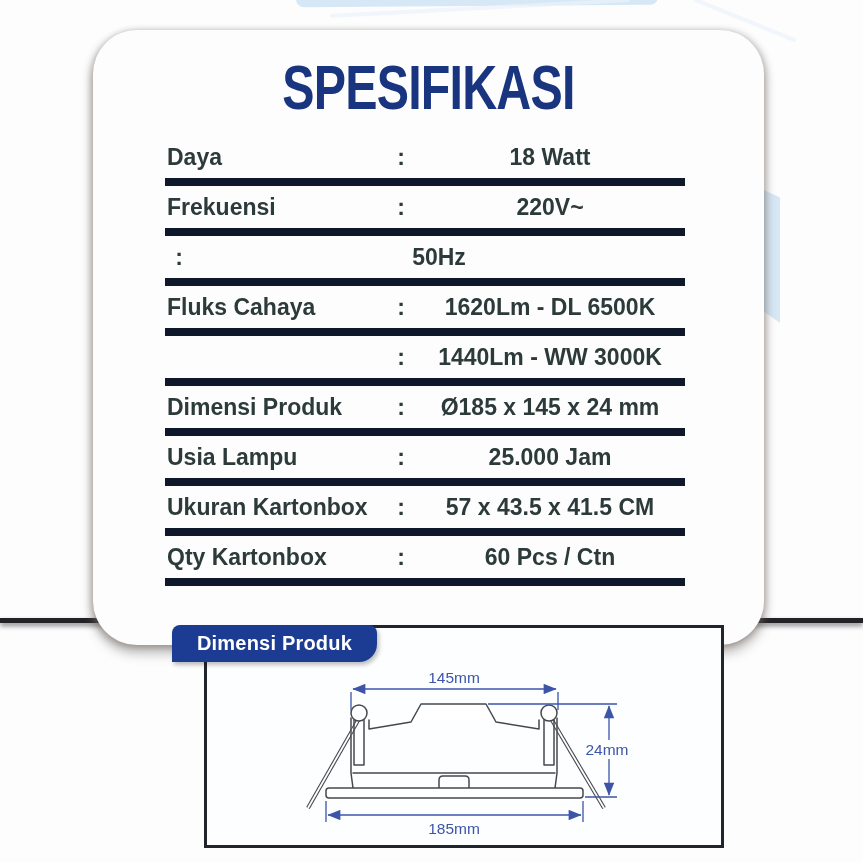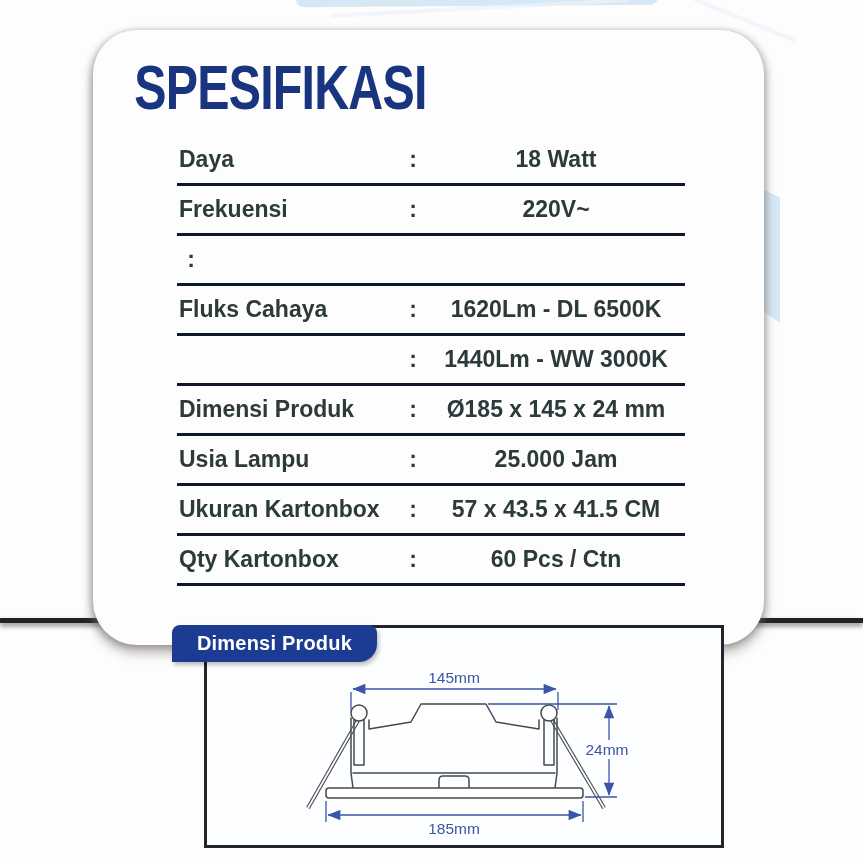--- a/index.html
+++ b/index.html
@@ -31,33 +31,32 @@
     background:#232327; box-shadow:0 3px 5px rgba(40,40,45,.55); z-index:1;
   }
 
   
   .card {
     position:absolute; left:93px; top:30px; width:671px; height:615px;
     background:#fdfdfd; border-radius:44px; z-index:2;
     box-shadow:0 8px 12px rgba(105,96,88,.45), -3px 2px 6px rgba(120,112,104,.35), 3px 0 6px rgba(120,112,104,.3);
   }
 
-  .title-wrap { position:absolute; left:0; top:22px; width:100%; text-align:left; }
+  .title-wrap { position:absolute; left:0; top:22px; width:100%; text-align:center; }
   .title {
     display:inline-block; font-size:62px; font-weight:bold; color:#1a3580;
     letter-spacing:-1px; transform:scale(.78,1.02); transform-origin:center;
     white-space:nowrap;
   }
 
   
   .spec-table { position:absolute; left:72px; top:106px; width:520px; }
   .spec-row {
     display:flex; align-items:center; height:50px;
-    border-bottom:3px solid #0f172a;
-    margin-left:12px;
+    border-bottom:8px solid #0f172a;
   }
   .spec-row .lbl  { flex:0 0 222px; font-size:23px; font-weight:bold; color:#2d3a3a; padding-left:2px; white-space:nowrap; }
   .spec-row .sep  { flex:0 0 28px;  font-size:23px; font-weight:bold; color:#2d3a3a; text-align:center; }
   .spec-row .val  { flex:1; font-size:23px; font-weight:bold; color:#2d3a3a; white-space:nowrap;text-align:center; }
 
   
   .diagram-panel {
     position:absolute; left:168px; top:625px; width:520px; height:223px;
     background:#fdfeff; border:3px solid #22262c; z-index:3;margin-left:36px;
   }
@@ -92,20 +91,21 @@
       <span class="sep">:</span>
       <span class="val">18 Watt</span>
     </div>
     <div class="spec-row">
       <span class="lbl">Frekuensi</span>
       <span class="sep">:</span>
       <span class="val">220V~</span>
     </div>
     <div class="spec-row">
       <span class="sep">:</span>
+      <span class="val">50Hz</span>
     </div>
     <div class="spec-row">
       <span class="lbl">Fluks Cahaya</span>
       <span class="sep">:</span>
       <span class="val">1620Lm - DL 6500K</span>
     </div>
     <div class="spec-row">
       <span class="lbl"></span>
       <span class="sep">:</span>
       <span class="val">1440Lm - WW 3000K</span>

